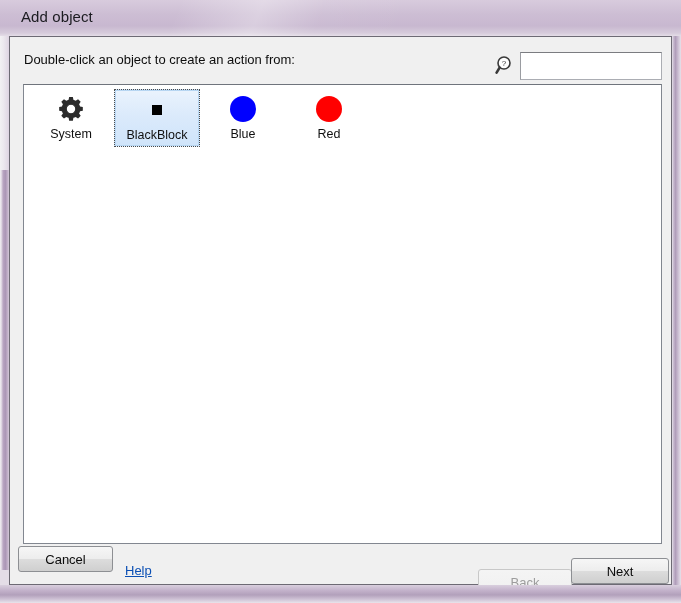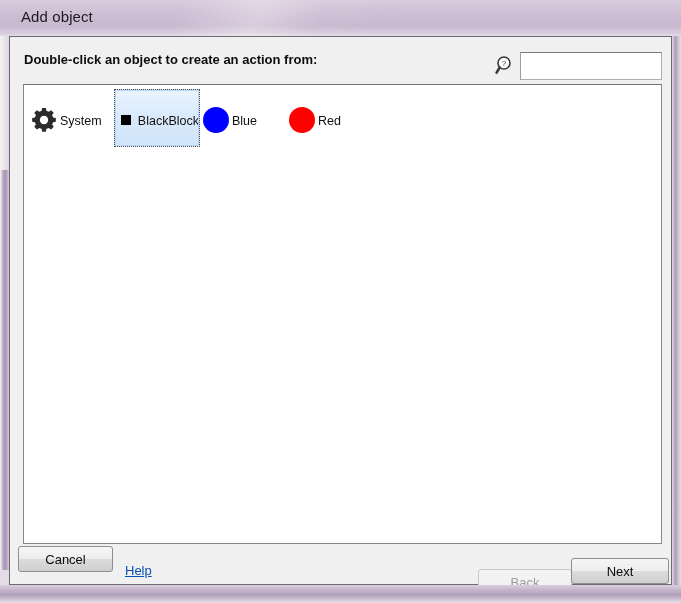--- a/index.html
+++ b/index.html
@@ -171,21 +171,21 @@
     display: flex;
     flex-direction: row;
     align-items: flex-start;
   }
 
   .object-item {
     width: 86px;
     height: 58px;
     margin: 0;
     display: flex;
-    flex-direction: row;
+    flex-direction: column;
     align-items: center;
     justify-content: flex-start;
     box-sizing: border-box;
     padding-top: 4px;
     cursor: default;
   }
   .object-item.selected {
     background: linear-gradient(180deg, #eaf3fd 0%, #dbeafb 45%, #cfe4fa 100%);
     border: 1px dotted #4a4a4a;
     outline: 1px solid #b7d6f2;
@@ -266,21 +266,21 @@
   <div id="titlebar-sheen"></div>
 
   <div id="title-text">Add object</div>
 
   <div class="edge-strip-left-top"></div>
   <div class="edge-strip-left"></div>
   <div id="frame-right"></div>
 
   <div id="client-area">
 
-    <div id="prompt-label" style="left:14px; top:15px;font-weight:bold;">Double-click an object to create an action from:</div>
+    <div id="prompt-label" style="left:14px; top:15px;">Double-click an object to create an action from:</div>
 
     <div id="search-icon" style="left:485px; top:18px;">
       <svg width="20" height="20" viewBox="0 0 20 20">
         <circle cx="9" cy="8" r="6" fill="#ffffff" stroke="#3a3a3a" stroke-width="1.6"></circle>
         <line x1="4.6" y1="12.6" x2="1.6" y2="17.6" stroke="#3a3a3a" stroke-width="2.6" stroke-linecap="round"></line>
         <text x="9" y="11.3" font-family="Liberation Sans, sans-serif" font-size="8" fill="#3a3a3a" text-anchor="middle">?</text>
       </svg>
     </div>
 
     <input id="search-input" type="text" style="left: 510px; top: 15px;" placeholder="">

